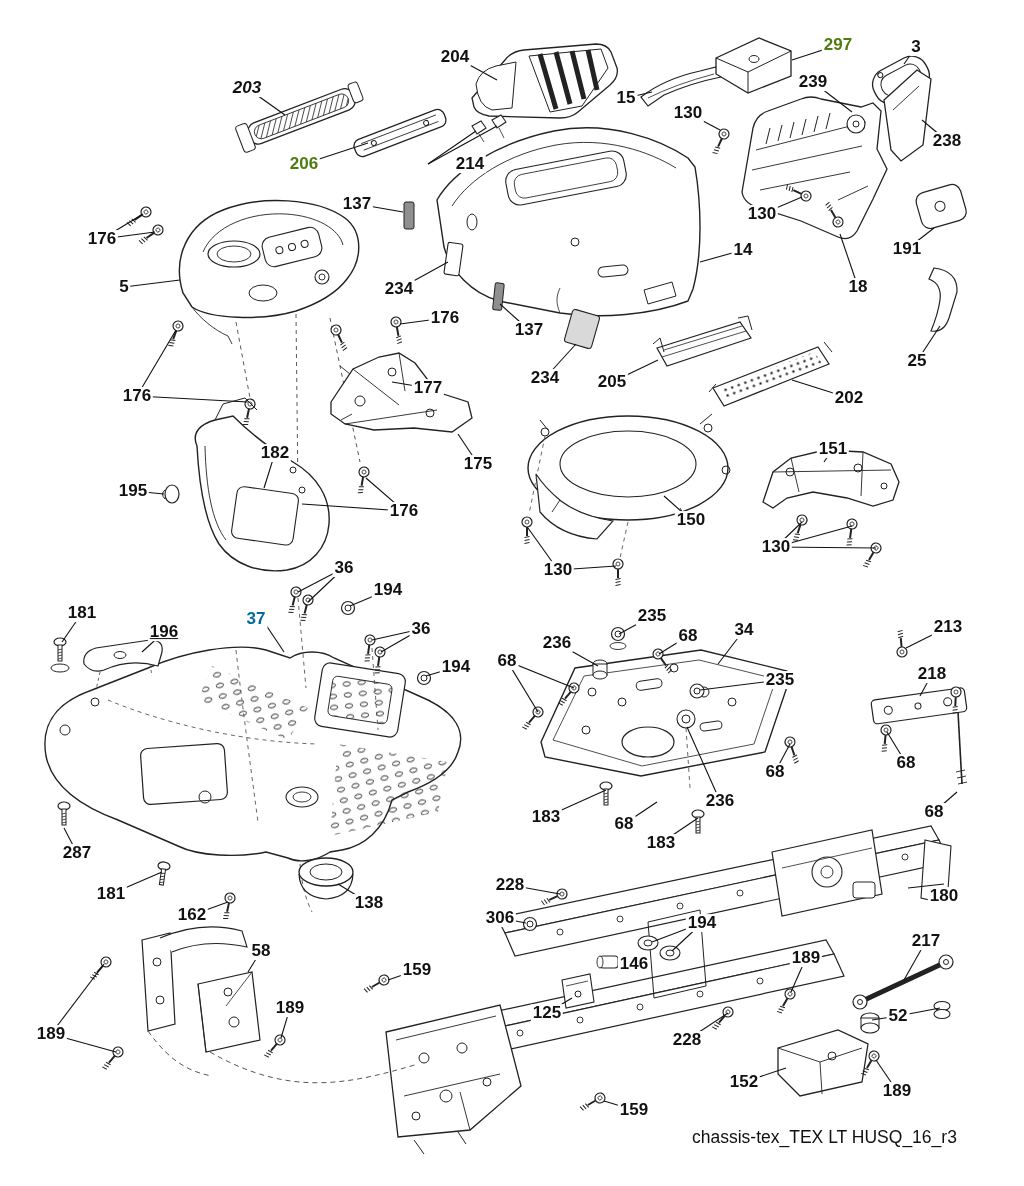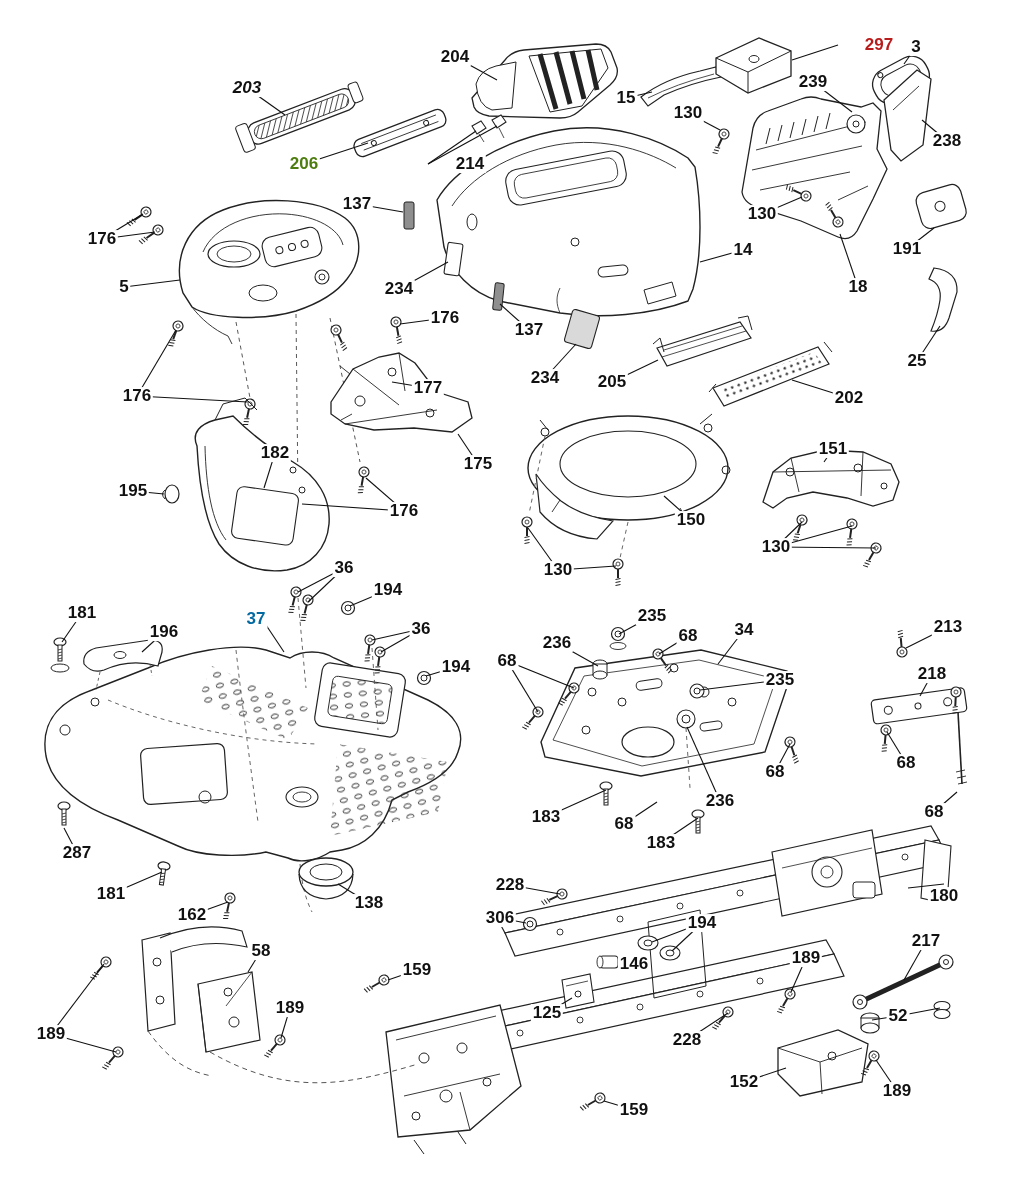--- a/index.html
+++ b/index.html
@@ -542,21 +542,21 @@
       <line x1="687" y1="1040" x2="728" y2="1013" stroke="#111111" stroke-width="1.1"></line>
       <line x1="51" y1="1034" x2="104" y2="964" stroke="#111111" stroke-width="1.1"></line>
       <line x1="51" y1="1034" x2="116" y2="1052" stroke="#111111" stroke-width="1.1"></line>
       <line x1="744" y1="1082" x2="786" y2="1068" stroke="#111111" stroke-width="1.1"></line>
       <line x1="897" y1="1091" x2="876" y2="1060" stroke="#111111" stroke-width="1.1"></line>
       <line x1="634" y1="1110" x2="604" y2="1101" stroke="#111111" stroke-width="1.1"></line>
     </svg>
 
   <div id="callout-layer">
       <span class="callout" style="left: 455px; top: 57px; color: rgb(17, 17, 17);">204</span>
-      <span class="callout" style="left: 838px; top: 45px; color: #b91c1c; margin-left: 41px;">297</span>
+      <span class="callout" style="left: 838px; top: 45px; color: #4d7c0f;">297</span>
       <span class="callout" style="left: 916px; top: 47px; color: rgb(17, 17, 17);">3</span>
       <span class="callout" style="left: 247px; top: 88px; color: rgb(17, 17, 17); font-style: italic;">203</span>
       <span class="callout" style="left: 626px; top: 98px; color: rgb(17, 17, 17);">15</span>
       <span class="callout" style="left: 813px; top: 82px; color: rgb(17, 17, 17);">239</span>
       <span class="callout" style="left: 688px; top: 113px; color: rgb(17, 17, 17);">130</span>
       <span class="callout" style="left: 947px; top: 141px; color: rgb(17, 17, 17);">238</span>
       <span class="callout" style="left: 304px; top: 164px; color: #4d7c0f;">206</span>
       <span class="callout" style="left: 428px; top: 164px; color: rgb(17, 17, 17); margin-left: 42px;">214</span>
       <span class="callout" style="left: 357px; top: 204px; color: rgb(17, 17, 17);">137</span>
       <span class="callout" style="left: 762px; top: 214px; color: rgb(17, 17, 17);">130</span>
@@ -584,21 +584,21 @@
       <span class="callout" style="left: 558px; top: 570px; color: rgb(17, 17, 17);">130</span>
       <span class="callout" style="left: 344px; top: 568px; color: rgb(17, 17, 17);">36</span>
       <span class="callout" style="left: 388px; top: 590px; color: rgb(17, 17, 17);">194</span>
       <span class="callout" style="left: 82px; top: 613px; color: rgb(17, 17, 17);">181</span>
       <span class="callout" style="left: 256px; top: 619px; color: #0369a1;">37</span>
       <span class="callout" style="left: 421px; top: 629px; color: rgb(17, 17, 17);">36</span>
       <span class="callout" style="left: 652px; top: 616px; color: rgb(17, 17, 17);">235</span>
       <span class="callout" style="left: 688px; top: 636px; color: rgb(17, 17, 17);">68</span>
       <span class="callout" style="left: 744px; top: 630px; color: rgb(17, 17, 17);">34</span>
       <span class="callout" style="left: 948px; top: 627px; color: rgb(17, 17, 17);">213</span>
-      <span class="callout" style="left: 164px; top: 632px; color: rgb(17, 17, 17);">196</span>
+      <span class="callout" style="left: 164px; top: 632px; color: rgb(17, 17, 17); text-decoration: underline;">196</span>
       <span class="callout" style="left: 557px; top: 643px; color: rgb(17, 17, 17);">236</span>
       <span class="callout" style="left: 456px; top: 667px; color: rgb(17, 17, 17);">194</span>
       <span class="callout" style="left: 507px; top: 661px; color: rgb(17, 17, 17);">68</span>
       <span class="callout" style="left: 780px; top: 680px; color: rgb(17, 17, 17);">235</span>
       <span class="callout" style="left: 932px; top: 674px; color: rgb(17, 17, 17);">218</span>
       <span class="callout" style="left: 775px; top: 772px; color: rgb(17, 17, 17);">68</span>
       <span class="callout" style="left: 906px; top: 763px; color: rgb(17, 17, 17);">68</span>
       <span class="callout" style="left: 720px; top: 801px; color: rgb(17, 17, 17);">236</span>
       <span class="callout" style="left: 934px; top: 812px; color: rgb(17, 17, 17);">68</span>
       <span class="callout" style="left: 546px; top: 817px; color: rgb(17, 17, 17);">183</span>
@@ -620,13 +620,14 @@
       <span class="callout" style="left: 547px; top: 1013px; color: rgb(17, 17, 17);">125</span>
       <span class="callout" style="left: 290px; top: 1008px; color: rgb(17, 17, 17);">189</span>
       <span class="callout" style="left: 898px; top: 1016px; color: rgb(17, 17, 17);">52</span>
       <span class="callout" style="left: 687px; top: 1040px; color: rgb(17, 17, 17);">228</span>
       <span class="callout" style="left: 51px; top: 1034px; color: rgb(17, 17, 17);">189</span>
       <span class="callout" style="left: 744px; top: 1082px; color: rgb(17, 17, 17);">152</span>
       <span class="callout" style="left: 897px; top: 1091px; color: rgb(17, 17, 17);">189</span>
       <span class="callout" style="left: 634px; top: 1110px; color: rgb(17, 17, 17);">159</span>
     </div>
 
+  <div class="footer">chassis-tex_TEX LT HUSQ_16_r3</div>
 </div>
 
 </body></html>

